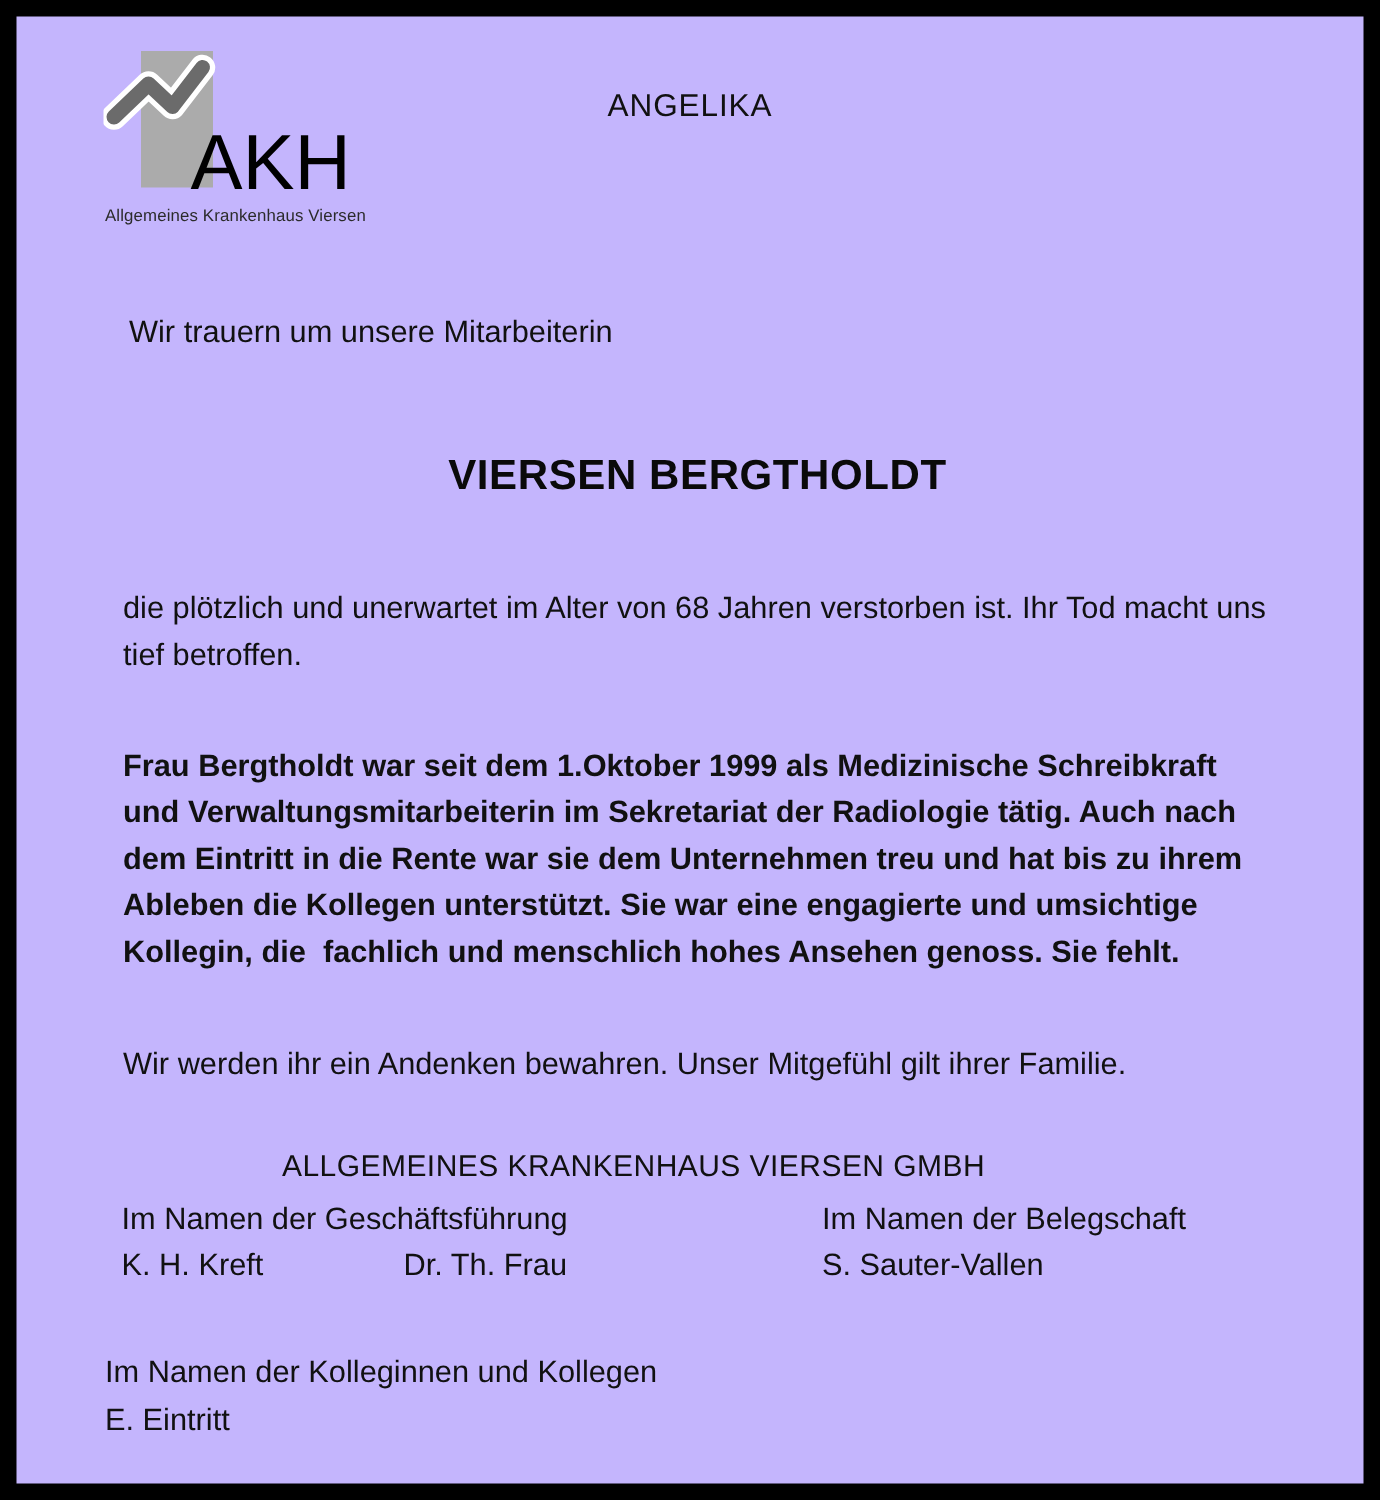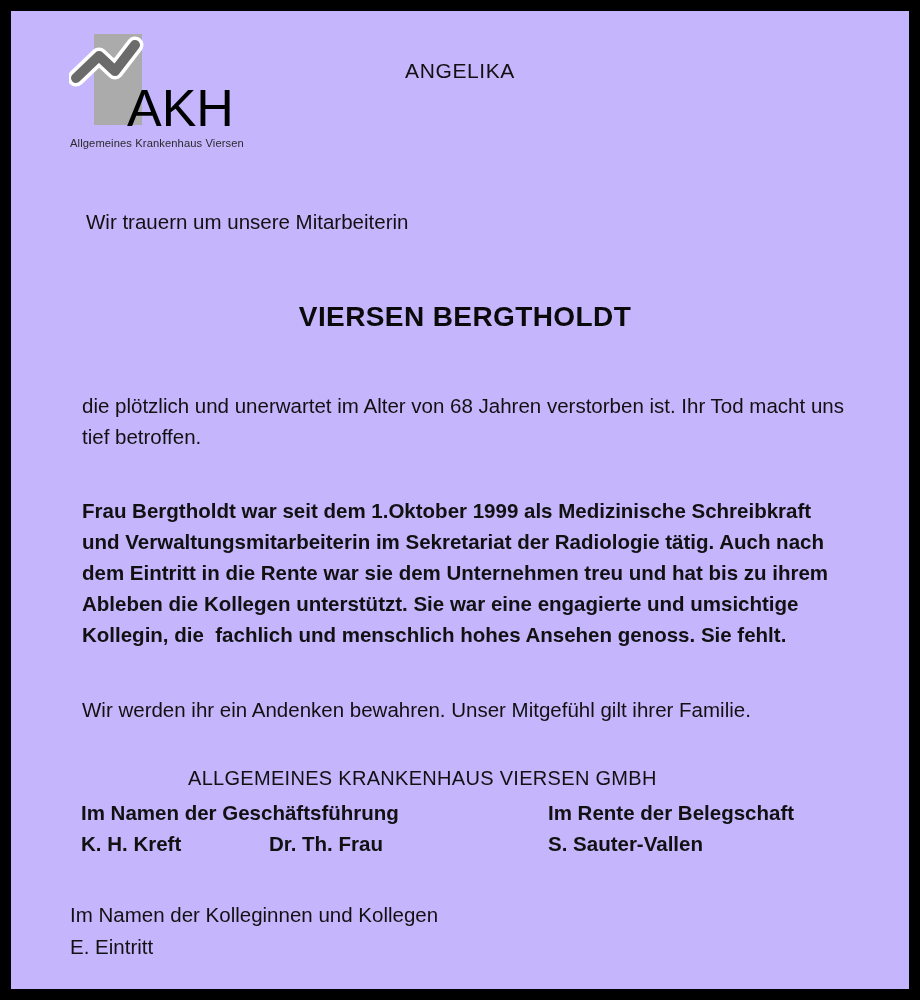--- a/index.html
+++ b/index.html
@@ -106,21 +106,20 @@
     letter-spacing: 0.3px;
     color: #111111;
   }
 
   
   .signatures {
     position: absolute;
     left: 59px;
     top: 790px;
     width: 790px;
-    font-weight: bold;
   }
   .sig-row {
     position: relative;
     height: 31px;
   }
   .sig-col-a {
     position: absolute;
     left: 11px;
     top: 0;
     font-size: 20.5px;
@@ -185,21 +184,21 @@
       <p class="para para-2">Frau Bergtholdt war seit dem 1.Oktober 1999 als Medizinische Schreibkraft und Verwaltungsmitarbeiterin im Sekretariat der Radiologie tätig. Auch nach dem Eintritt in die Rente war sie dem Unternehmen treu und hat bis zu ihrem Ableben die Kollegen unterstützt. Sie war eine engagierte und umsichtige Kollegin, die  fachlich und menschlich hohes Ansehen genoss. Sie fehlt.</p>
 
       <p class="para para-3">Wir werden ihr ein Andenken bewahren. Unser Mitgefühl gilt ihrer Familie.</p>
 
       <p class="company">ALLGEMEINES KRANKENHAUS VIERSEN GMBH</p>
     </div>
 
     <div class="signatures">
       <div class="sig-row">
         <span class="sig-col-a">Im Namen der Geschäftsführung</span>
-        <span class="sig-col-c">Im Rente der Belegschaft</span>
+        <span class="sig-col-c">Im Namen der Belegschaft</span>
       </div>
       <div class="sig-row">
         <span class="sig-col-a">K. H. Kreft</span>
         <span class="sig-col-b">Dr. Th. Frau</span>
         <span class="sig-col-c">S. Sauter-Vallen</span>
       </div>
     </div>
 
     <div class="colleagues">
       <div class="colleagues-line">Im Namen der Kolleginnen und Kollegen</div>

